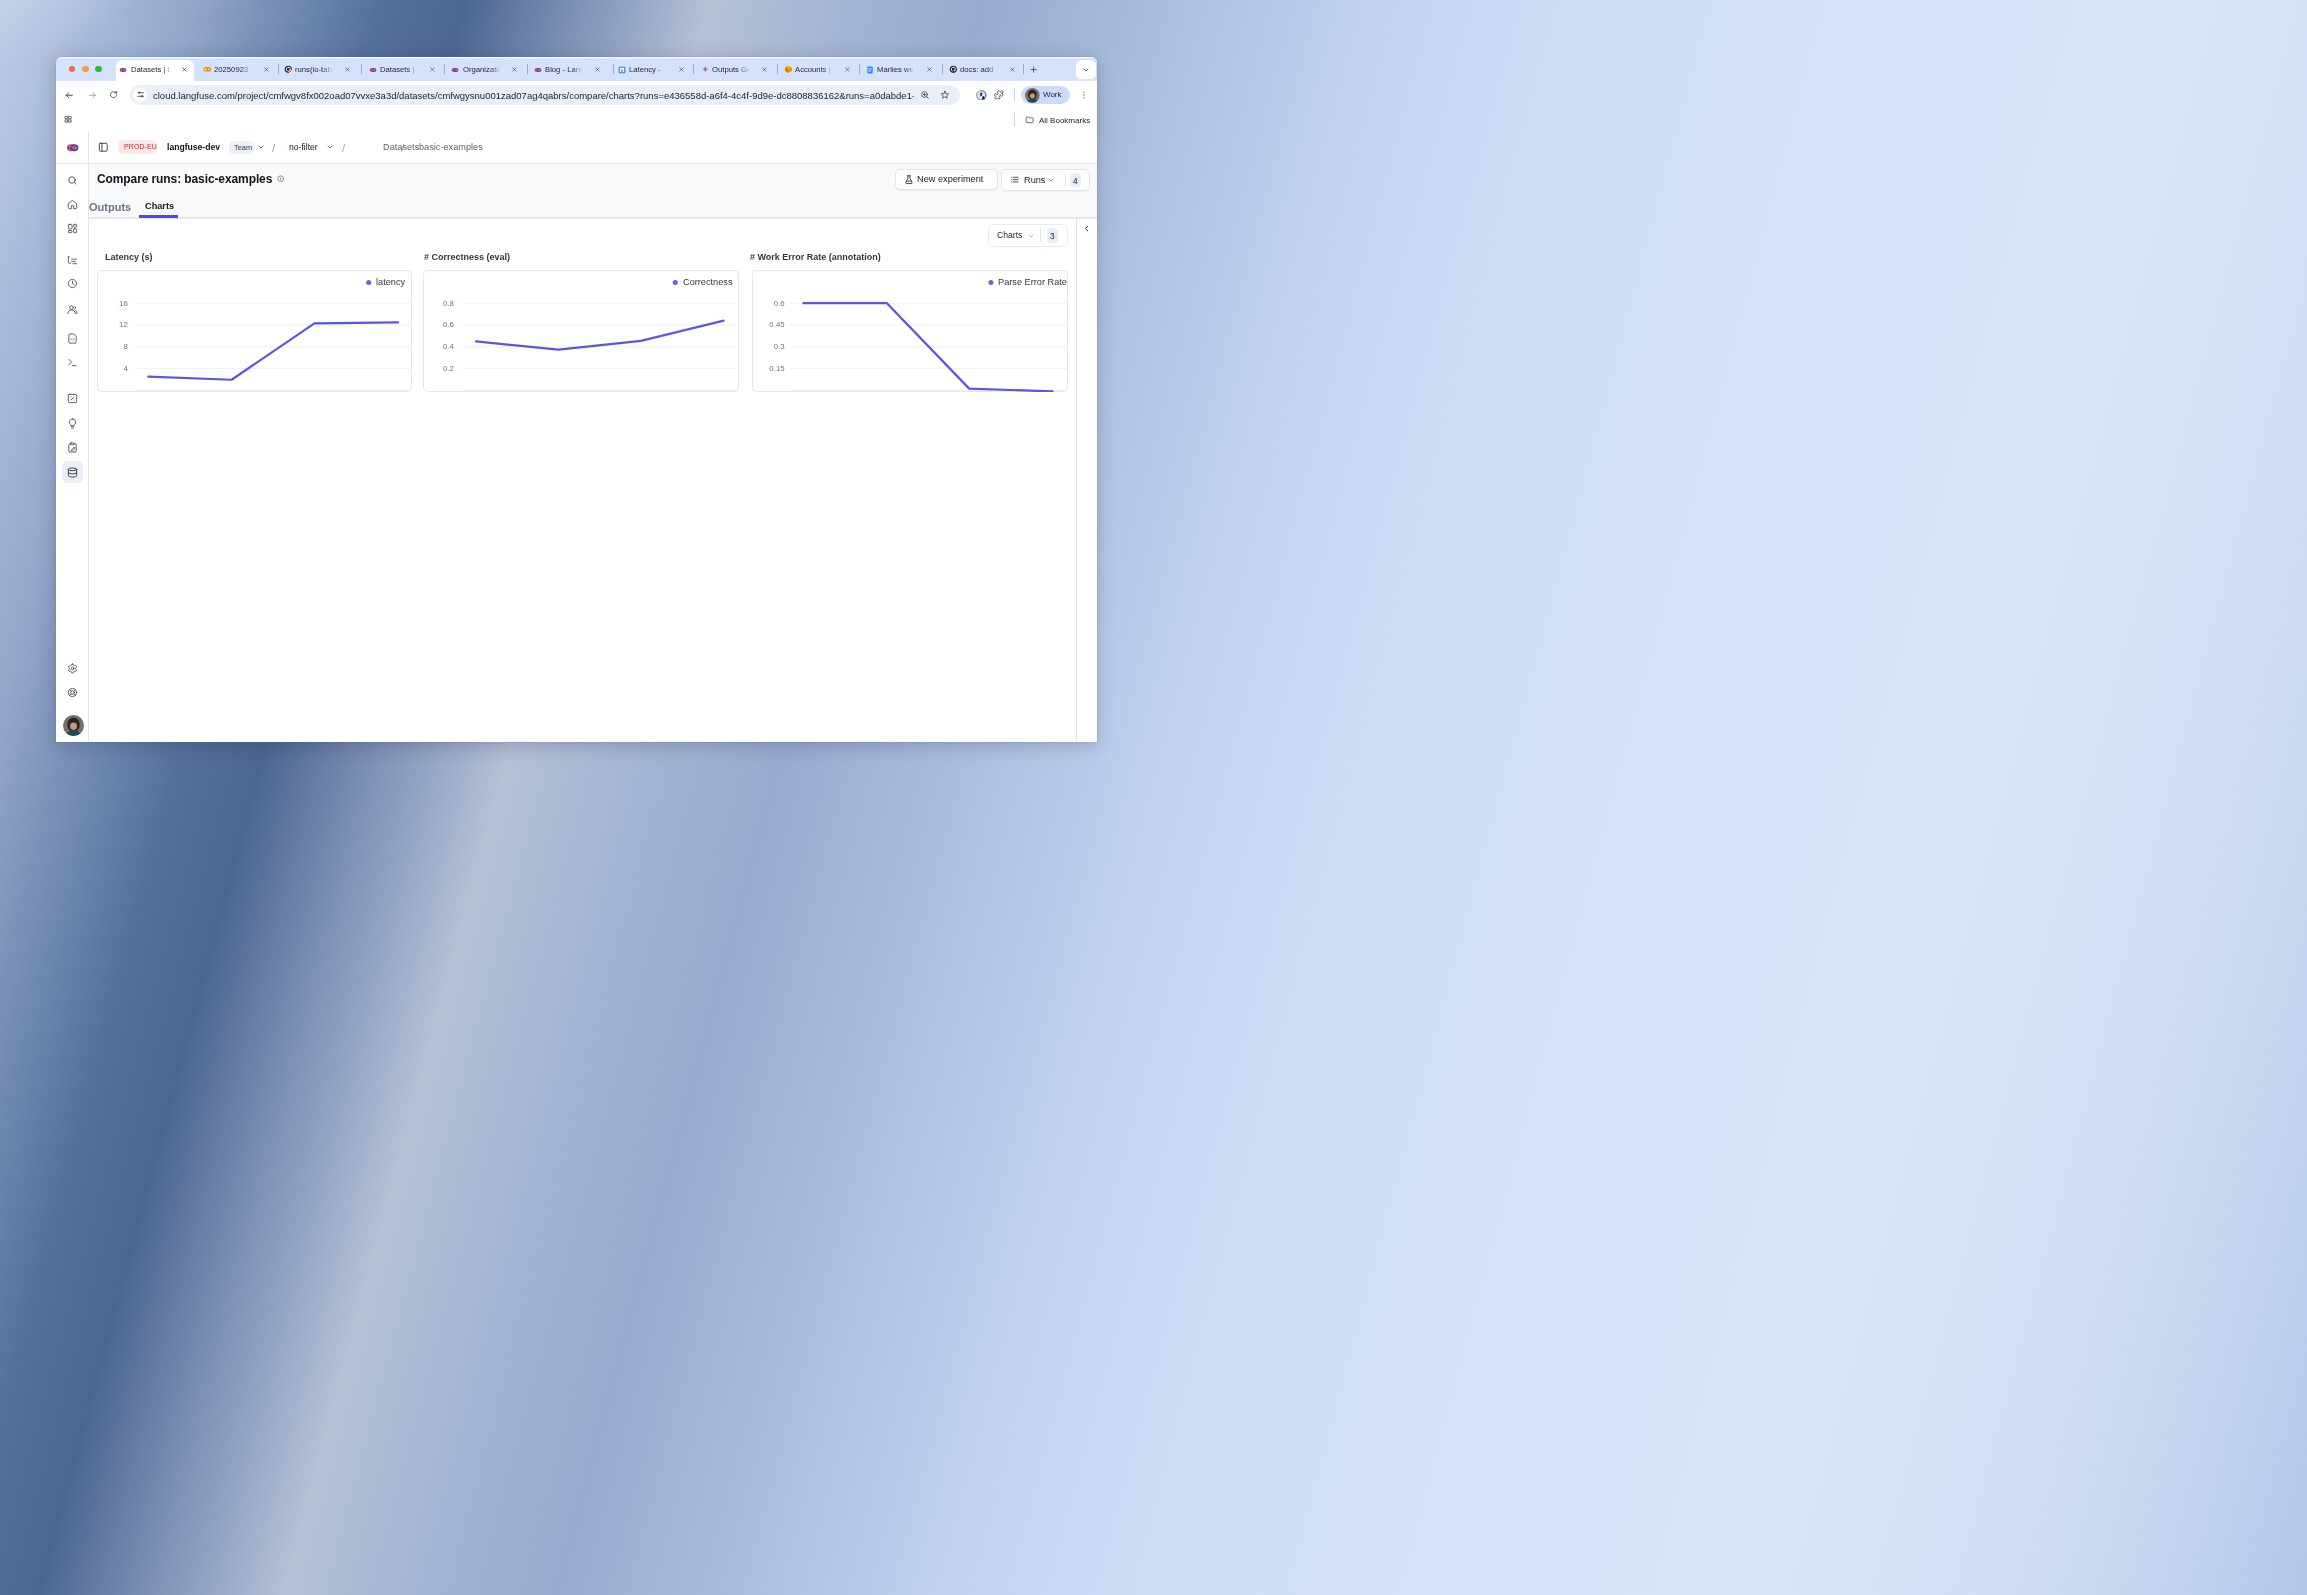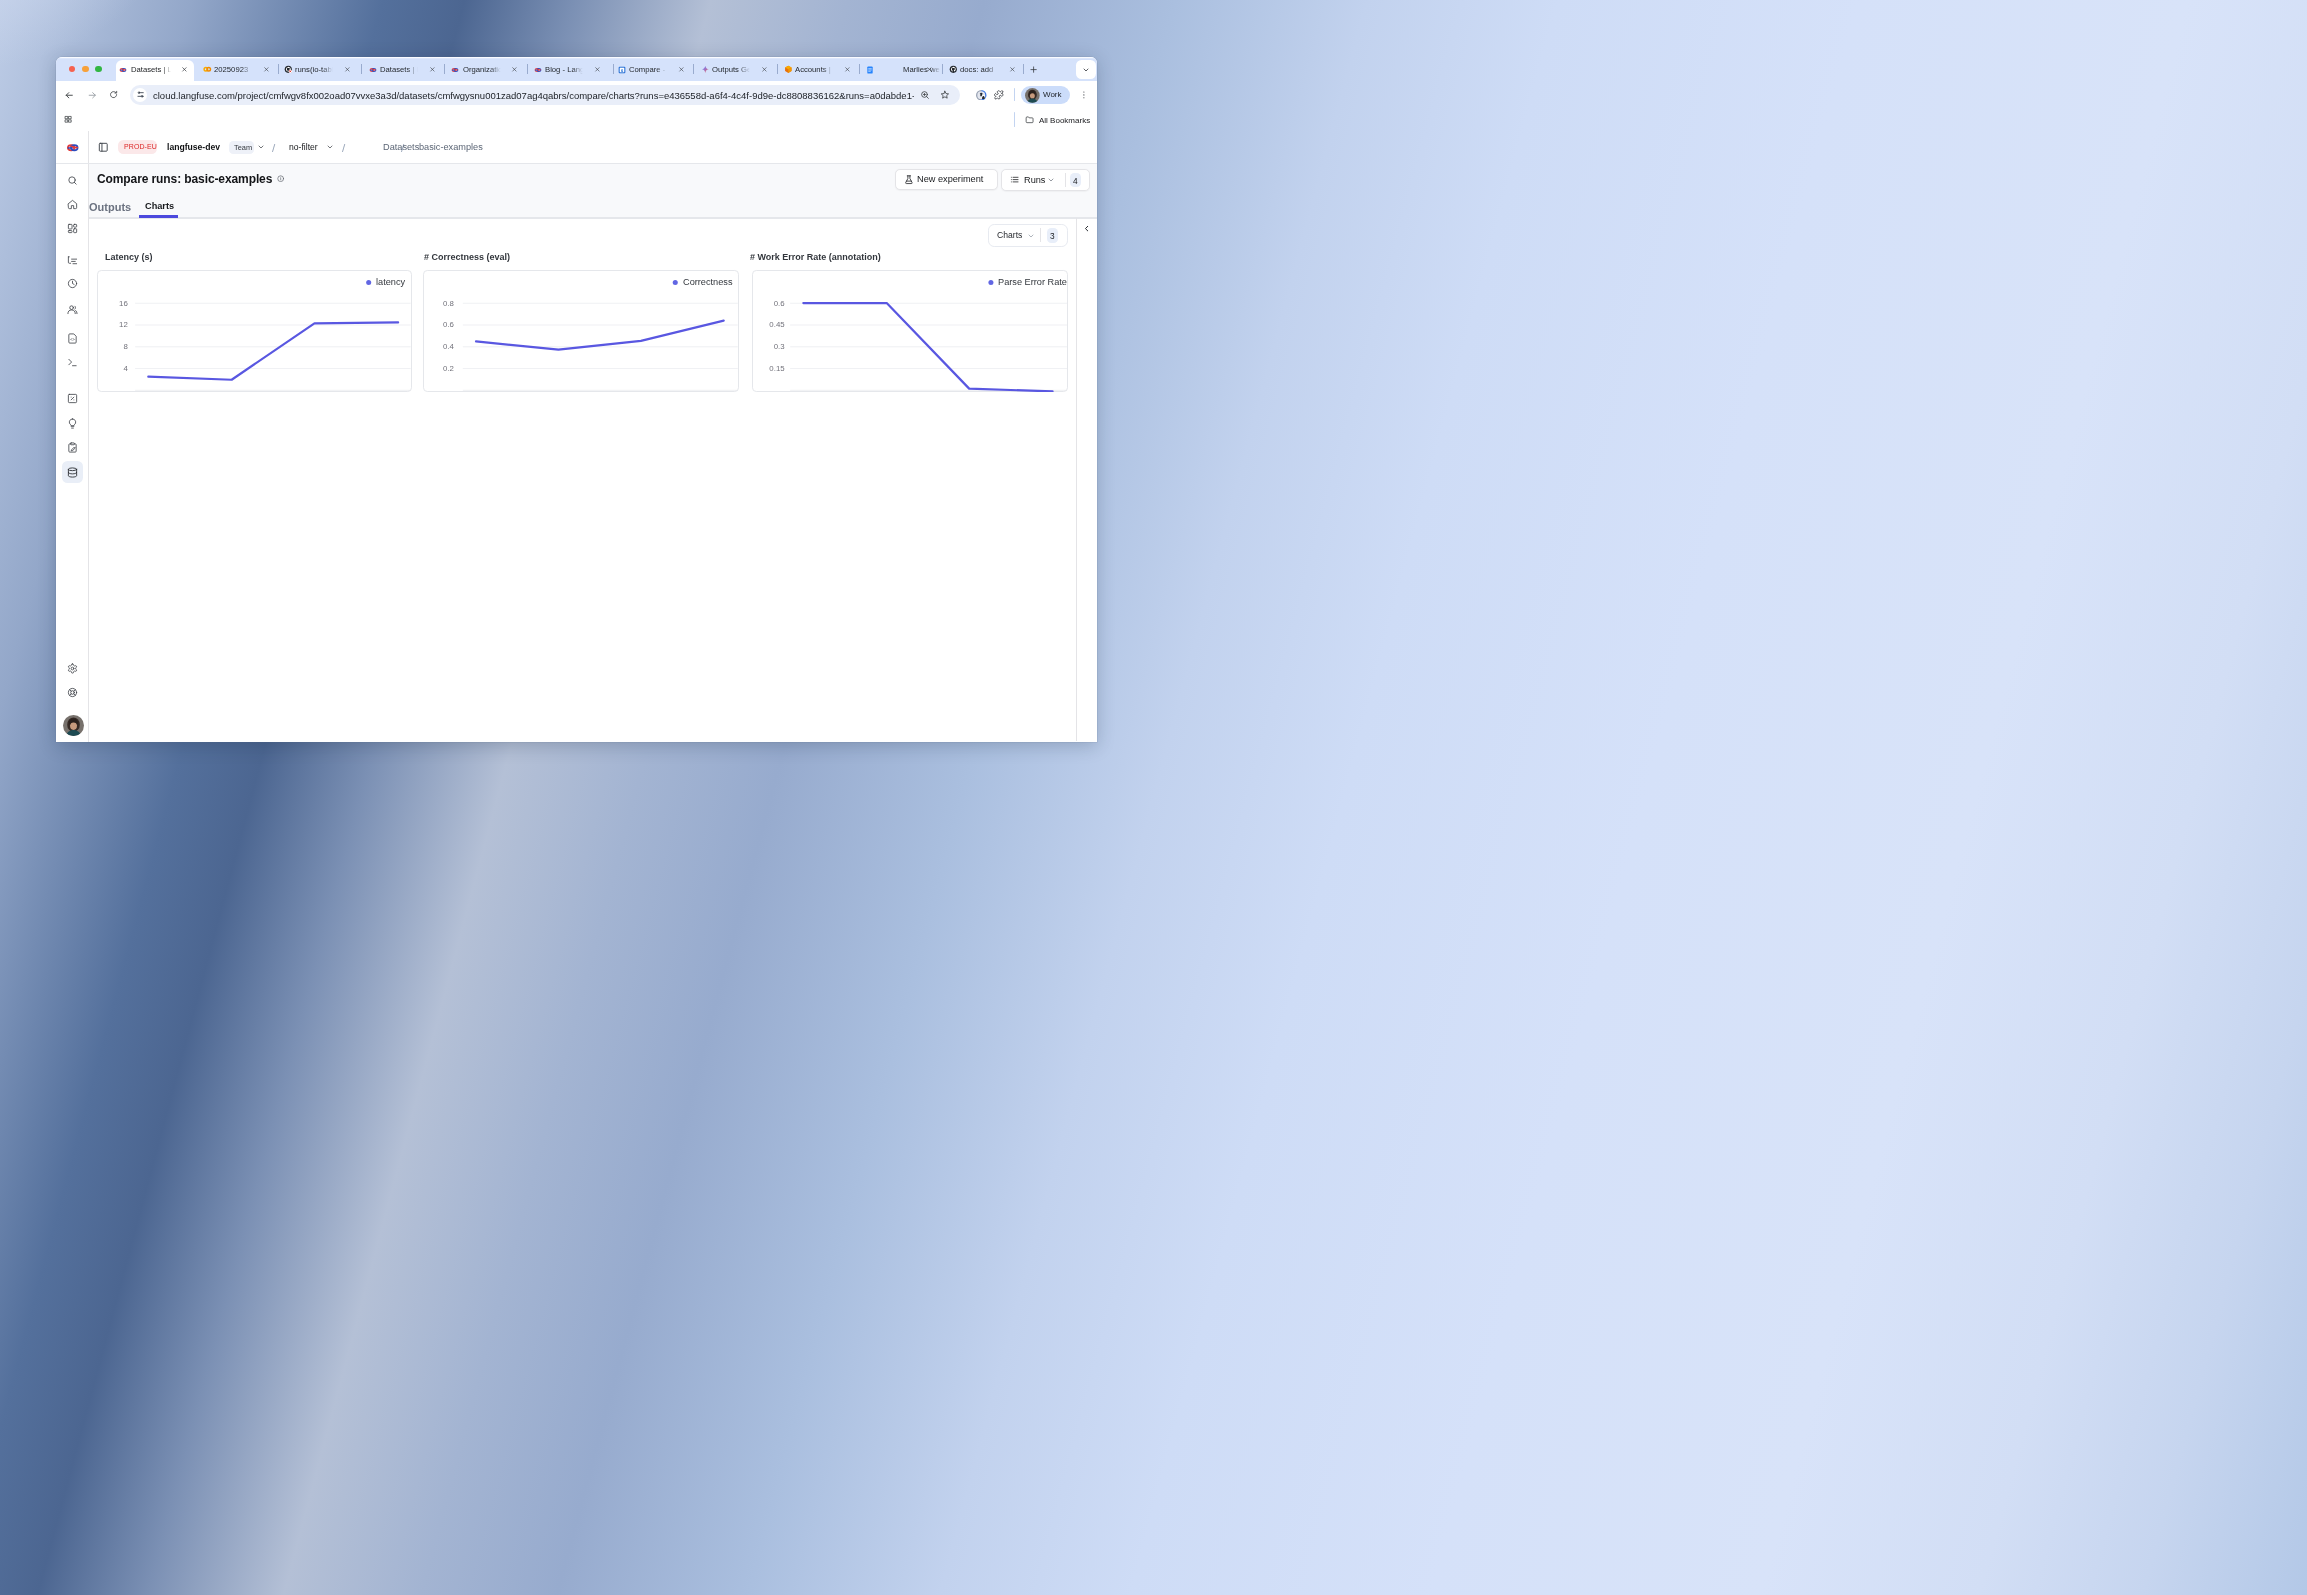--- a/index.html
+++ b/index.html
@@ -102,21 +102,21 @@
 <div style="position:absolute;left:538px;top:9px;width:6.8px;height:6.8px;color:#3c4043;">
         <svg class="s" width="6.8" height="6.8" viewBox="0 0 24 24" style="stroke-width:2.2">
           <path d="M6 6l12 12M18 6L6 18"></path>
         </svg>
       </div>
 <div class="abs" style="left:562px;top:8px;"><svg width="8" height="8" viewBox="0 0 24 24">
           <rect x="2" y="2" width="20" height="20" rx="3" fill="#1967d2"></rect>
           <rect x="5" y="5" width="14" height="14" fill="#fff"></rect>
           <text x="12" y="16.5" font-size="12" font-family="Liberation Sans" fill="#1967d2" text-anchor="middle" font-weight="bold">6</text>
         </svg></div>
-<div class="tabtitle" style="left:573px;width:39px;">Compare -</div>
+<div class="tabtitle" style="left:573px;width:39px;">Latency -</div>
 <div style="position:absolute;left:622px;top:9px;width:6.8px;height:6.8px;color:#3c4043;">
         <svg class="s" width="6.8" height="6.8" viewBox="0 0 24 24" style="stroke-width:2.2">
           <path d="M6 6l12 12M18 6L6 18"></path>
         </svg>
       </div>
 <div class="abs" style="left:645px;top:8px;"><svg width="8.6" height="8.6" viewBox="0 0 24 24">
           <defs>
             <linearGradient id="gg" x1="0" y1="0" x2="1" y2="1">
               <stop offset="0" stop-color="#4285f4"></stop>
               <stop offset=".45" stop-color="#9b72cb"></stop>
@@ -139,21 +139,21 @@
 <div class="tabtitle" style="left:739px;width:39px;">Accounts |</div>
 <div style="position:absolute;left:788px;top:9px;width:6.8px;height:6.8px;color:#3c4043;">
         <svg class="s" width="6.8" height="6.8" viewBox="0 0 24 24" style="stroke-width:2.2">
           <path d="M6 6l12 12M18 6L6 18"></path>
         </svg>
       </div>
 <div class="abs" style="left:810px;top:8px;"><svg width="8" height="8" viewBox="0 0 24 24">
           <rect x="4" y="1.5" width="16" height="21" rx="2.5" fill="#2684fc"></rect>
           <path d="M8 8h8M8 12h8M8 16h5" stroke="#fff" stroke-width="1.8" stroke-linecap="round"></path>
         </svg></div>
-<div class="tabtitle" style="left:821px;width:39px;margin-left:26px;">Marlies we</div>
+<div class="tabtitle" style="left:821px;width:39px;">Marlies we</div>
 <div style="position:absolute;left:870px;top:9px;width:6.8px;height:6.8px;color:#3c4043;">
         <svg class="s" width="6.8" height="6.8" viewBox="0 0 24 24" style="stroke-width:2.2">
           <path d="M6 6l12 12M18 6L6 18"></path>
         </svg>
       </div>
 <div class="abs" style="left:893px;top:8px;"><svg width="8.6" height="8.6" viewBox="0 0 24 24">
           <circle cx="12" cy="12" r="10" fill="#24292f"></circle>
           <path d="M12 5.5c-3.6 0-6.5 2.9-6.5 6.5 0 2.9 1.9 5.3 4.4 6.2.3 0 .5-.1.5-.4v-1.4c-1.8.4-2.2-.9-2.2-.9-.3-.8-.7-1-.7-1-.6-.4 0-.4 0-.4.7 0 1 .7 1 .7.6 1 1.6.7 2 .6 0-.5.2-.7.4-.9-1.4-.2-2.9-.7-2.9-3.2 0-.7.2-1.3.7-1.7 0-.2-.3-.9.1-1.8 0 0 .5-.2 1.8.7a6 6 0 0 1 3.2 0c1.2-.9 1.8-.7 1.8-.7.4 1 .1 1.6.1 1.8.4.5.7 1 .7 1.7 0 2.5-1.5 3-2.9 3.2.2.2.4.6.4 1.2v1.8c0 .2.2.4.5.4a6.5 6.5 0 0 0 4.4-6.2c0-3.6-2.9-6.5-6.5-6.5z" fill="#fff"></path>
         </svg></div>
 <div class="tabtitle" style="left:904px;width:39px;">docs: add</div>

